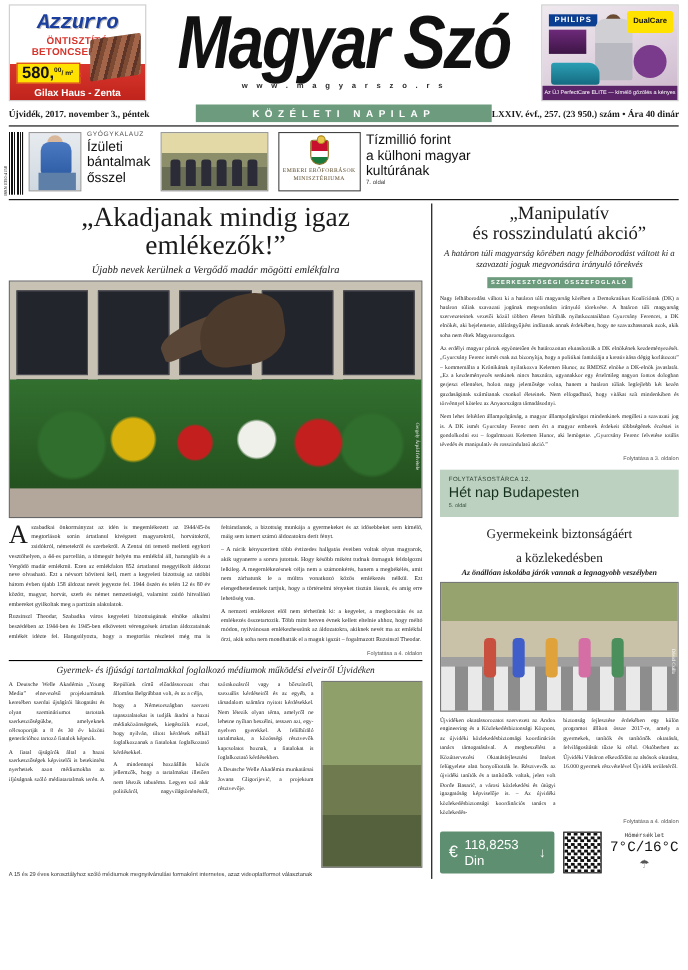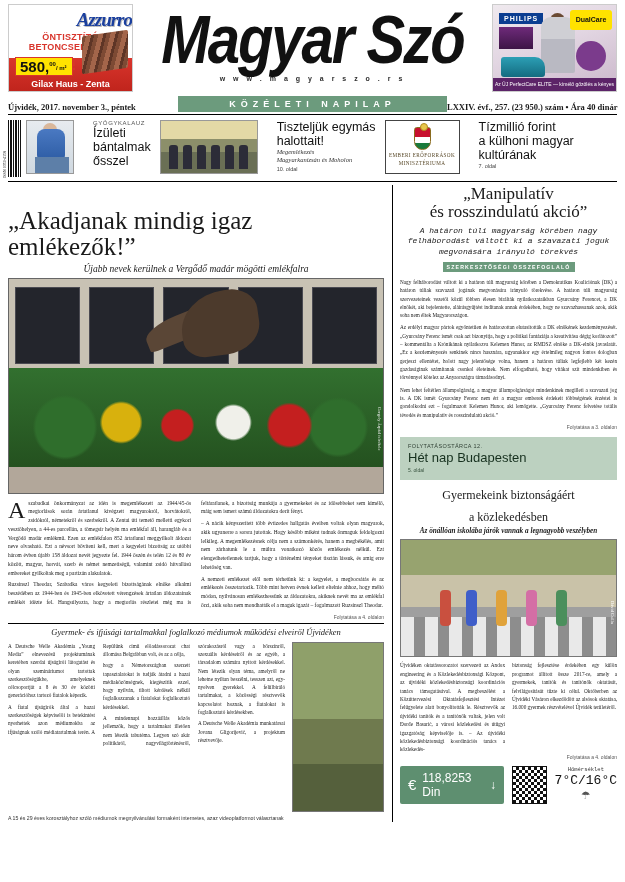--- a/index.html
+++ b/index.html
@@ -11,22 +11,22 @@
     color:#1a1a1a;
     overflow:hidden;
     position:relative;
   }
   .page { width:625px; height:882px; position:relative; padding:0 8px; }
 
   
   .masthead { display:flex; align-items:flex-start; height:92px; padding-top:4px; }
   .ad-left { width:125px; height:88px; border:1px solid #ccc; position:relative;
              background:linear-gradient(#ffffff 0%,#ffffff 62%,#d8352c 62%,#c0241c 100%); overflow:hidden; }
-  .ad-left .azz { font-family:Liberation Serif, serif; font-weight:bold; font-style:italic;
-                  color:#1a3f9e; font-size:19px; letter-spacing:-1px; text-align:right;
+  .ad-left .azz { font-family:Liberation Mono, monospace; font-weight:bold; font-style:italic;
+                  color:#1a3f9e; font-size:19px; letter-spacing:-1px; text-align:center;
                   margin:4px 0 0 0; text-shadow:1px 1px 0 #bbb; }
   .ad-left .l2 { font-family:"Liberation Sans",sans-serif; font-weight:bold; color:#d8352c;
                  font-size:9px; text-align:center; letter-spacing:.3px; margin-top:1px;}
   .ad-left .l3 { font-family:"Liberation Sans",sans-serif; font-weight:bold; color:#d8352c;
                  font-size:9px; text-align:center; letter-spacing:.2px; }
   .ad-left .tile { position:absolute; right:4px; top:28px; width:46px; height:38px;
                    background:repeating-linear-gradient(105deg,#7d4a34 0 4px,#a3654a 4px 9px,#5e3526 9px 12px);
                    transform:skewY(-8deg); border-radius:2px; }
   .ad-left .price { position:absolute; left:6px; top:52px; background:#ffe200; border:1px solid #d8352c;
                     padding:1px 5px 1px 4px; font-family:"Liberation Sans",sans-serif; font-weight:bold;
@@ -61,38 +61,38 @@
   .ad-right .badge { position:absolute; right:4px; top:5px; width:42px; height:20px; background:#ffe200;
                      border-radius:3px; font-family:"Liberation Sans",sans-serif; font-size:7px;
                      font-weight:bold; color:#111; text-align:center; line-height:20px; }
   .ad-right .circle { position:absolute; right:10px; top:36px; width:30px; height:30px; border-radius:50%;
                       background:#7b3b8c; }
   .ad-right .botbar { position:absolute; left:0; right:0; bottom:0; height:13px;
                       background:#5c2468; color:#fff; font-size:5px; font-family:"Liberation Sans",sans-serif;
                       text-align:center; line-height:13px; }
 
   
-  .greenstrip { display:flex; align-items:flex-end; height:19px; margin-top:1px; }
+  .greenstrip { display:flex; align-items:center; height:19px; margin-top:1px; }
   .gs-date { font-family:"Liberation Serif",serif; font-weight:bold; font-size:8.5px; width:170px;
              white-space:nowrap; }
   .gs-bar { flex:1; height:16px; background:#6c9b7d; color:#fff; font-family:"Liberation Sans",sans-serif;
             font-weight:bold; font-size:9px; letter-spacing:5px; text-align:center; line-height:16px; }
   .gs-issue { font-family:"Liberation Serif",serif; font-weight:bold; font-size:8.5px; width:170px;
               text-align:right; white-space:nowrap; }
 
   .rule { border-top:1px solid #000; margin:2px 0; }
 
   
   .teasers { display:flex; align-items:stretch; gap:5px; height:62px; padding:3px 0 2px 0; }
   .barcode { width:13px; background:
       repeating-linear-gradient(90deg,#111 0 1px,#fff 1px 2px,#111 2px 4px,#fff 4px 5px);
       position:relative; }
   .barcode .bcnum { position:absolute; left:-1px; bottom:-1px; font-size:4px; transform:rotate(-90deg);
                     transform-origin:left bottom; color:#111; white-space:nowrap; background:#fff; }
-  .teaser { display:flex; gap:19px; align-items:flex-start; }
+  .teaser { display:flex; gap:5px; align-items:flex-start; }
   .t-photo { width:48px; height:54px; border:1px solid #999; overflow:hidden; position:relative; }
   .p-back { background:linear-gradient(#e7ebef,#cfd8e0); }
   .p-back .tors { position:absolute; left:10px; top:8px; width:28px; height:30px;
                   background:linear-gradient(#4a79c2,#2f5ea6); border-radius:8px 8px 4px 4px;}
   .p-back .hd { position:absolute; left:16px; top:2px; width:14px; height:13px; border-radius:50%; background:#d9b79a;}
   .p-back .jeans{ position:absolute; left:8px; bottom:0; width:34px; height:16px; background:#5d7fa8;}
   .t-photo2 { width:98px; height:54px; border:1px solid #999;
               background:linear-gradient(#e3d9a6 0 35%,#8c8f6a 35% 60%,#6a6f55 60% 100%); position:relative;}
   .t-photo2 .pp { position:absolute; bottom:4px; width:9px; height:24px; background:#2c2c38; border-radius:3px 3px 0 0;}
   .t-photo3 { width:75px; height:54px; border:1px solid #444; background:#fff; position:relative;
@@ -106,21 +106,21 @@
   .t-kicker { font-family:"Liberation Sans",sans-serif; font-size:6px; letter-spacing:.6px; color:#555; }
   .t-title { font-family:"Liberation Sans",sans-serif; font-size:12.5px; line-height:1.12; color:#111; }
   .t-sub { font-family:"Liberation Serif",serif; font-style:italic; font-size:6.5px; line-height:1.3; color:#333; }
   .t-page { font-family:"Liberation Sans",sans-serif; font-size:5.5px; color:#444; margin-top:1px; }
 
   
   .main { display:flex; gap:8px; margin-top:3px; }
   .col-left { width:376px; }
   .col-right { width:225px; border-left:1px solid #000; padding-left:7px; }
 
-  .hl1 { font-family:"Liberation Serif",serif; font-size:25px; text-align:left; line-height:1.05;margin-top:23px; }
+  .hl1 { font-family:"Liberation Serif",serif; font-size:25px; text-align:center; line-height:1.05; }
   .hl1-sub { font-family:"Liberation Serif",serif; font-style:italic; font-size:9.5px;
              text-align:center; margin-top:3px; }
   .hero { width:100%; height:216px; border:1px solid #666; margin-top:4px; position:relative; overflow:hidden;
           background:linear-gradient(#c8c2b4 0 52%,#b2a79a 52% 100%); }
   .hero .wallrow { position:absolute; left:0; right:0; display:flex; gap:9px; padding:0 6px; }
   .hero .plaque { flex:1; background:#23252c; border:1px solid #4a4a52; }
   .hero .bird { position:absolute; left:46%; top:6%; width:78px; height:64px; background:#4c3a2c;
                 transform:rotate(-8deg); border-radius:60% 35% 45% 30%; }
   .hero .wing { position:absolute; left:36%; top:17%; width:72px; height:26px; background:#5a4636;
                 transform:rotate(-22deg); border-radius:50% 10% 45% 10%; }
@@ -135,21 +135,21 @@
   .hero .credit { position:absolute; right:1px; top:60%; font-size:4.5px; color:#eee;
                   writing-mode:vertical-rl; }
 
   .body-cols { column-count:2; column-gap:10px; margin-top:5px;
                font-size:5.4px; line-height:1.62; text-align:justify; }
   .body-cols p { margin:0 0 3px 0; }
   .dropcap { float:left; font-size:24px; line-height:.8; padding:2px 3px 0 0; font-family:"Liberation Serif",serif; }
   .cont { font-family:"Liberation Sans",sans-serif; font-size:5px; color:#555; text-align:right; }
 
   .hl2 { font-family:"Liberation Serif",serif; font-size:17px; text-align:center; line-height:1.08; }
-  .hl2-sub { font-family:Liberation Mono, monospace; font-style:italic; font-size:8px;
+  .hl2-sub { font-family:Liberation Serif, serif; font-style:italic; font-size:8px;
              text-align:center; line-height:1.3; margin-top:4px; }
   .tagbar { background:#6c9b7d; color:#fff; font-family:"Liberation Sans",sans-serif; font-weight:bold;
             font-size:5.2px; letter-spacing:1.2px; text-align:center; padding:2px 0; margin:5px auto 6px auto;
             width:132px; }
   .rcol-text { font-size:5.2px; line-height:1.6; text-align:justify; }
   .rcol-text p { margin:0 0 4px 0; }
 
   .promo { background:#bcd1c0; padding:6px 8px 7px 8px; margin-top:6px; }
   .promo .k { font-family:"Liberation Sans",sans-serif; font-size:5.5px; letter-spacing:.4px; color:#2f3f33; }
   .promo .t { font-family:"Liberation Sans",sans-serif; font-size:13px; color:#16301e; margin-top:1px; }
@@ -259,27 +259,20 @@
 
     <div class="teaser" style="margin-left:4px">
       <div class="t-photo2">
         <div class="pp" style="left:8px"></div>
         <div class="pp" style="left:22px"></div>
         <div class="pp" style="left:36px"></div>
         <div class="pp" style="left:50px"></div>
         <div class="pp" style="left:64px"></div>
         <div class="pp" style="left:78px"></div>
       </div>
-      <div>
-        <div class="t-title" style="white-space:pre-line">Tiszteljük egymás
-halottait!</div>
-        <div class="t-sub" style="white-space:pre-line">Megemlékezés
-Magyarkanizsán és Moholon</div>
-        <div class="t-page">10. oldal</div>
-      </div>
     </div>
 
     <div class="teaser" style="margin-left:4px">
       <div class="t-photo3">
         <div class="crest"></div>
         <div class="t-ministry">EMBERI ERŐFORRÁSOK MINISZTÉRIUMA</div>
       </div>
       <div>
         <div class="t-title" style="white-space:pre-line">Tízmillió forint
 a külhoni magyar

